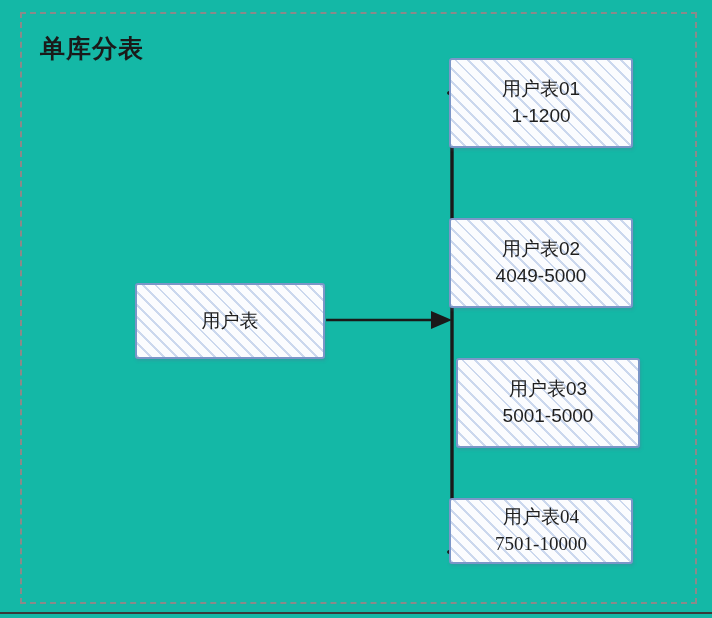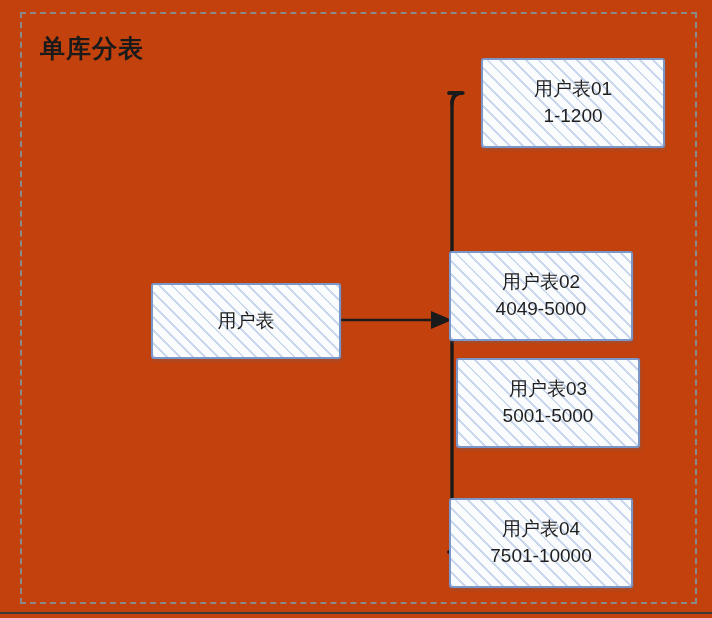--- a/index.html
+++ b/index.html
@@ -7,21 +7,21 @@
     padding: 0;
     background: #ffffff;
   }
   body {
     font-family: "Liberation Sans", sans-serif;
   }
   #canvas {
     position: relative;
     width: 712px;
     height: 618px;
-    background: #c2410c;
+    background: #14b8a6;
     overflow: hidden;
   }
   
   #page-bottom-rule {
     position: absolute;
     left: 0;
     top: 612px;
     width: 712px;
     height: 2px;
     background: #3a3a3a;
@@ -81,48 +81,46 @@
   }
   .node-line {
     display: block;
     white-space: nowrap;
   }
   #node-source {
     left: 135px;
     top: 283px;
     width: 190px;
     height: 76px;
-    margin-left: 16px;
   }
   #node-shard-01 {
     left: 449px;
     top: 58px;
     width: 184px;
     height: 90px;
-    margin-left: 32px;
   }
   #node-shard-02 {
     left: 449px;
     top: 218px;
     width: 184px;
     height: 90px;
-    margin-top: 33px;
   }
   #node-shard-03 {
     left: 449px;
     top: 358px;
     width: 184px;
     height: 90px;
     margin-left: 7px;
   }
   #node-shard-04 {
     left: 449px;
     top: 498px;
     width: 184px;
-    height: 90px;
+    height: 66px;
+    font-family: Liberation Serif, serif;
   }
 </style>
 </head>
 <body>
 
 <div id="canvas">
 
   <div id="diagram-frame"></div>
 
   <div id="diagram-title">单库分表</div>

